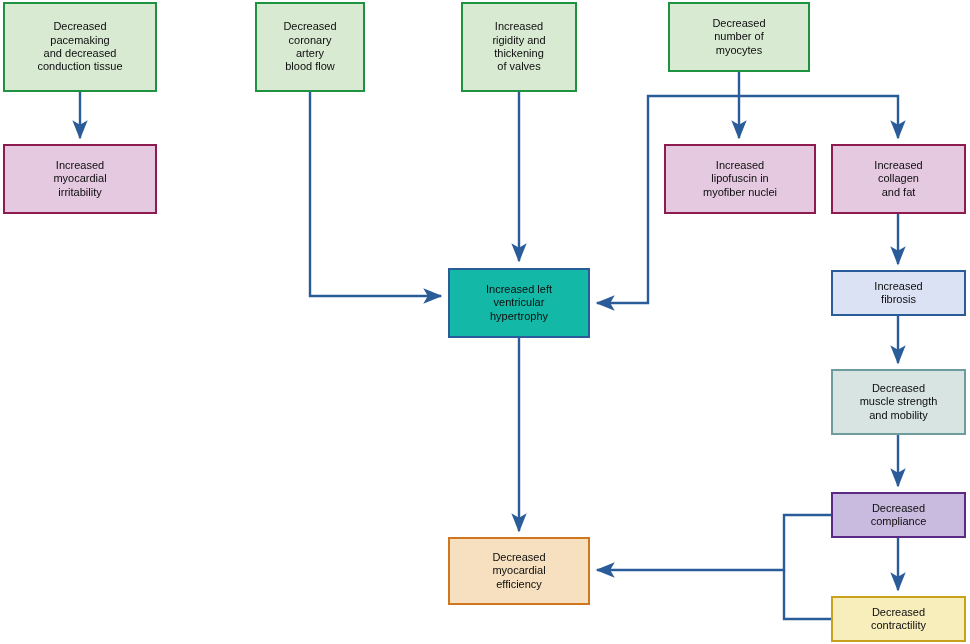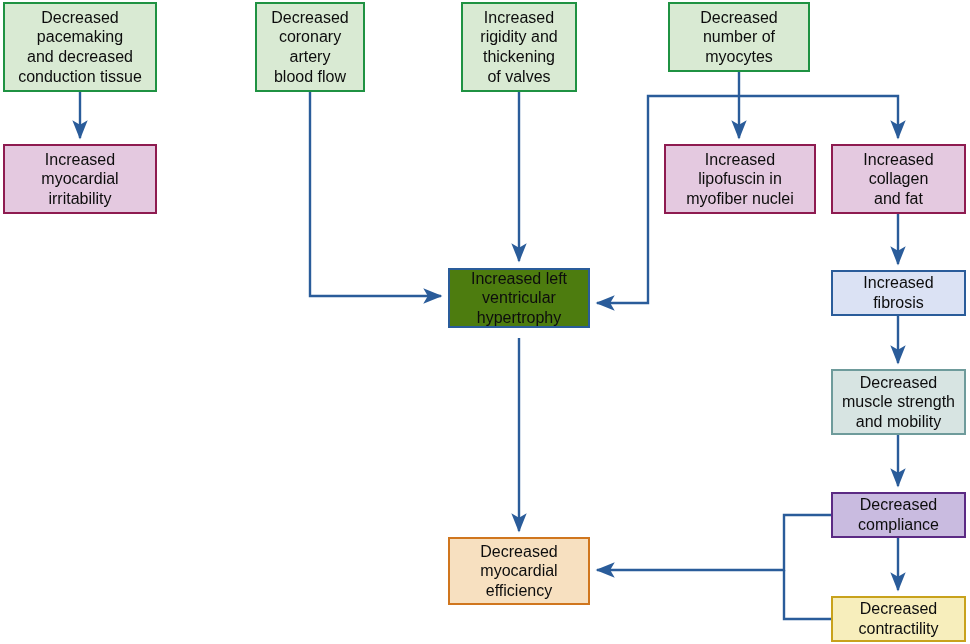--- a/index.html
+++ b/index.html
@@ -15,21 +15,21 @@
     font-family: "Liberation Sans", sans-serif;
     overflow: hidden;
   }
   .node {
     position: absolute;
     box-sizing: border-box;
     display: flex;
     align-items: center;
     justify-content: center;
     text-align: center;
-    font-size: 16px;
+    font-size: 11px;
     line-height: 1.22;
     color: #0d0d0d;
     border-style: solid;
     border-width: 2px;
     padding: 14px 4px;
     white-space: pre-line;
   }
   svg.wires {
     position: absolute;
     left: 0;
@@ -85,21 +85,21 @@
 number of
 myocytes</div>
       <div class="node" style="left: 664px; top: 144px; width: 152px; height: 70px; background: rgb(228, 201, 224); border-color: rgb(142, 27, 80);">Increased
 lipofuscin in
 myofiber nuclei</div>
       <div class="node" style="left: 831px; top: 144px; width: 135px; height: 70px; background: rgb(228, 201, 224); border-color: rgb(142, 27, 80);">Increased
 collagen
 and fat</div>
       <div class="node" style="left: 831px; top: 270px; width: 135px; height: 46px; background: rgb(219, 226, 244); border-color: rgb(42, 92, 154);">Increased
 fibrosis</div>
-      <div class="node" style="left: 448px; top: 268px; width: 142px; height: 60px; background: #4d7c0f; border-color: rgb(42, 92, 154);">Increased left
+      <div class="node" style="left: 448px; top: 268px; width: 142px; height: 70px; background: #14b8a6; border-color: rgb(42, 92, 154);">Increased left
 ventricular
 hypertrophy</div>
       <div class="node" style="left: 831px; top: 369px; width: 135px; height: 66px; background: rgb(215, 228, 226); border-color: rgb(110, 155, 155);">Decreased
 muscle strength
 and mobility</div>
       <div class="node" style="left: 831px; top: 492px; width: 135px; height: 46px; background: rgb(201, 187, 224); border-color: rgb(91, 42, 132);">Decreased
 compliance</div>
       <div class="node" style="left: 831px; top: 596px; width: 135px; height: 46px; background: rgb(247, 238, 188); border-color: rgb(200, 162, 28);">Decreased
 contractility</div>
       <div class="node" style="left: 448px; top: 537px; width: 142px; height: 68px; background: rgb(247, 224, 192); border-color: rgb(208, 118, 30);">Decreased

